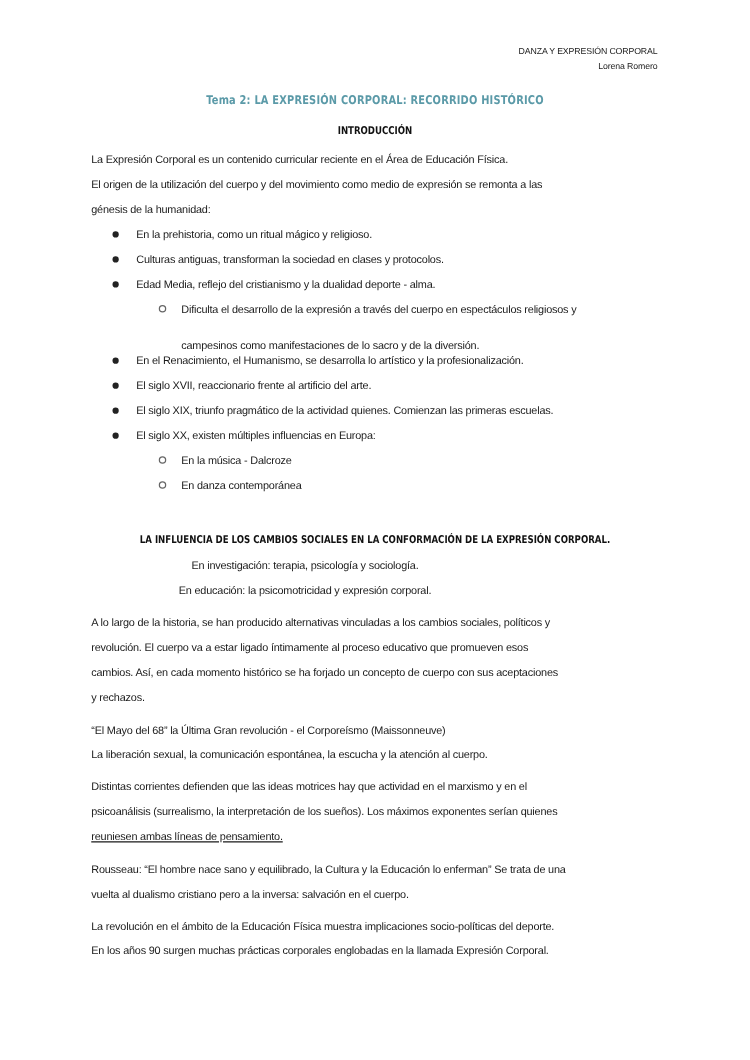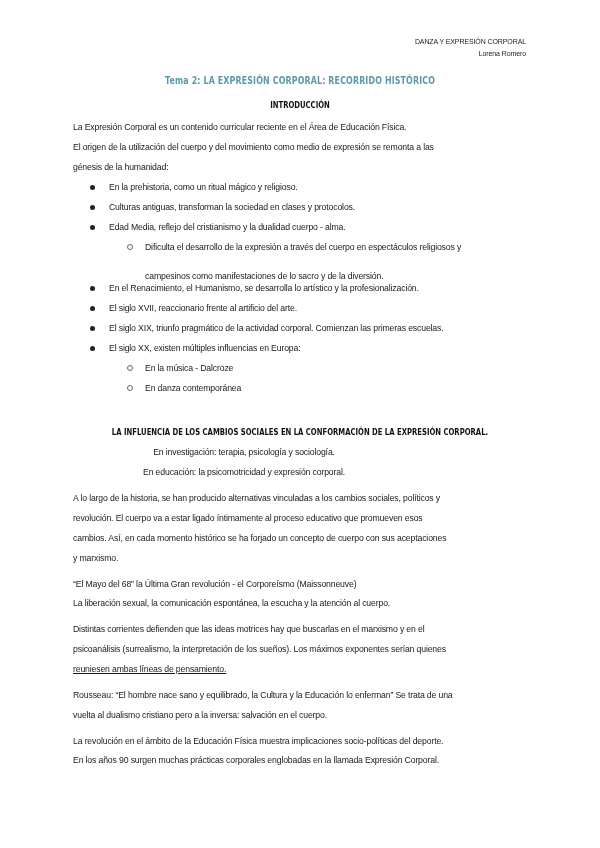--- a/index.html
+++ b/index.html
@@ -37,54 +37,54 @@
 
   <div class="p" style="top:117px;">La Expresión Corporal es un contenido curricular reciente en el Área de Educación Física.</div>
   <div class="p" style="top:137px;">El origen de la utilización del cuerpo y del movimiento como medio de expresión se remonta a las</div>
   <div class="p" style="top:157px;">génesis de la humanidad:</div>
 
   <span class="bullet" style="top:185px;"></span>
   <div class="li" style="top:177px;">En la prehistoria, como un ritual mágico y religioso.</div>
   <span class="bullet" style="top:205px;"></span>
   <div class="li" style="top:197px;">Culturas antiguas, transforman la sociedad en clases y protocolos.</div>
   <span class="bullet" style="top:225px;"></span>
-  <div class="li" style="top:217px;">Edad Media, reflejo del cristianismo y la dualidad cuerpo - alma.</div>
+  <div class="li" style="top:217px;">Edad Media, reflejo del cristianismo y la dualidad deporte - alma.</div>
 
   <span class="circle" style="top:244px;"></span>
   <div class="li2" style="top:237px;">Dificulta el desarrollo de la expresión a través del cuerpo en espectáculos religiosos y</div>
   <div class="li2" style="top:266px;">campesinos como manifestaciones de lo sacro y de la diversión.</div>
 
   <span class="bullet" style="top:286px;"></span>
   <div class="li" style="top:278px;">En el Renacimiento, el Humanismo, se desarrolla lo artístico y la profesionalización.</div>
   <span class="bullet" style="top:306px;"></span>
   <div class="li" style="top:298px;">El siglo XVII, reaccionario frente al artificio del arte.</div>
   <span class="bullet" style="top:326px;"></span>
-  <div class="li" style="top:318px;">El siglo XIX, triunfo pragmático de la actividad corporal. Comienzan las primeras escuelas.</div>
+  <div class="li" style="top:318px;">El siglo XIX, triunfo pragmático de la actividad quienes. Comienzan las primeras escuelas.</div>
   <span class="bullet" style="top:346px;"></span>
   <div class="li" style="top:338px;">El siglo XX, existen múltiples influencias en Europa:</div>
 
   <span class="circle" style="top:365px;"></span>
   <div class="li2" style="top:358px;">En la música - Dalcroze</div>
   <span class="circle" style="top:385px;"></span>
   <div class="li2" style="top:378px;">En danza contemporánea</div>
 
   <div class="heading" style="top:427px;">LA INFLUENCIA DE LOS CAMBIOS SOCIALES EN LA CONFORMACIÓN DE LA EXPRESIÓN CORPORAL.</div>
 
   <div class="center" style="top:442px;">En investigación: terapia, psicología y sociología.</div>
   <div class="center" style="top:462px;">En educación: la psicomotricidad y expresión corporal.</div>
 
   <div class="p" style="top:488px;">A lo largo de la historia, se han producido alternativas vinculadas a los cambios sociales, políticos y</div>
   <div class="p" style="top:508px;">revolución. El cuerpo va a estar ligado íntimamente al proceso educativo que promueven esos</div>
   <div class="p" style="top:528px;">cambios. Así, en cada momento histórico se ha forjado un concepto de cuerpo con sus aceptaciones</div>
-  <div class="p" style="top:548px;">y marxismo.</div>
+  <div class="p" style="top:548px;">y rechazos.</div>
 
   <div class="p" style="top:574px;">“El Mayo del 68” la Última Gran revolución - el Corporeísmo (Maissonneuve)</div>
   <div class="p" style="top:593px;">La liberación sexual, la comunicación espontánea, la escucha y la atención al cuerpo.</div>
 
-  <div class="p" style="top:619px;">Distintas corrientes defienden que las ideas motrices hay que buscarlas en el marxismo y en el</div>
+  <div class="p" style="top:619px;">Distintas corrientes defienden que las ideas motrices hay que actividad en el marxismo y en el</div>
   <div class="p" style="top:639px;">psicoanálisis (surrealismo, la interpretación de los sueños). Los máximos exponentes serían quienes</div>
   <div class="p" style="top:659px;text-decoration:underline;">reuniesen ambas líneas de pensamiento.</div>
 
   <div class="p" style="top:685px;">Rousseau: “El hombre nace sano y equilibrado, la Cultura y la Educación lo enferman” Se trata de una</div>
   <div class="p" style="top:705px;">vuelta al dualismo cristiano pero a la inversa: salvación en el cuerpo.</div>
 
   <div class="p" style="top:731px;">La revolución en el ámbito de la Educación Física muestra implicaciones socio-políticas del deporte.</div>
   <div class="p" style="top:750px;">En los años 90 surgen muchas prácticas corporales englobadas en la llamada Expresión Corporal.</div>
 
 </div>

